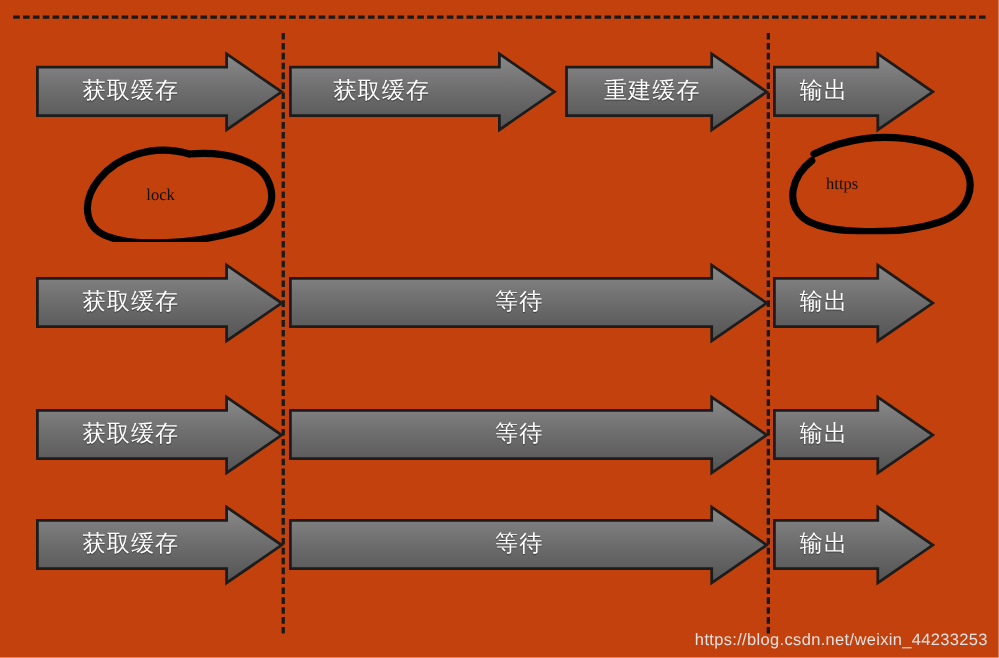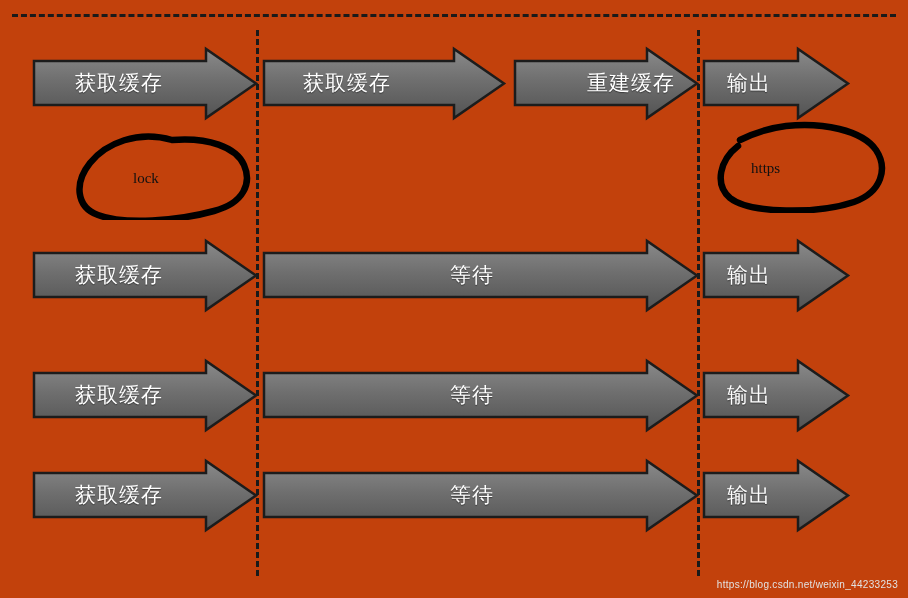--- a/index.html
+++ b/index.html
@@ -60,21 +60,21 @@
     font-family: "Liberation Serif", serif;
     font-size: 15px;
     color: #111111;
     white-space: nowrap;
   }
   .watermark {
     position: absolute;
     right: 10px;
     bottom: 8px;
     font-family: "Liberation Sans", sans-serif;
-    font-size: 10px;
+    font-size: 15px;
     color: #e2e2e2;
     letter-spacing: 0.3px;
     white-space: nowrap;
   }
 </style>
 </head>
 <body>
 
 <div id="canvas">
 
@@ -116,21 +116,21 @@
       <defs>
         <linearGradient id="g3" x1="0" y1="0" x2="0" y2="1">
           <stop offset="0%" stop-color="#8a8a8a"></stop>
           <stop offset="45%" stop-color="#6f6f6f"></stop>
           <stop offset="100%" stop-color="#535353"></stop>
         </linearGradient>
       </defs>
       <path d="M1,13 L133,13 L133,1 L183,35.5 L133,70 L133,57 L1,57 Z" fill="url(#g3)" stroke="#1c1c1c" stroke-width="2.5" stroke-linejoin="miter"></path>
     </svg>
   </div>
-  <div class="arrow-label" style="left:549px; top:72px;margin-left:38px;">重建缓存</div>
+  <div class="arrow-label" style="left:549px; top:72px;">重建缓存</div>
 
   <div class="arrow" style="left:703px; top:48px;">
     <svg width="146" height="71" viewBox="0 0 146 71">
       <defs>
         <linearGradient id="g4" x1="0" y1="0" x2="0" y2="1">
           <stop offset="0%" stop-color="#8a8a8a"></stop>
           <stop offset="45%" stop-color="#6f6f6f"></stop>
           <stop offset="100%" stop-color="#535353"></stop>
         </linearGradient>
       </defs>

